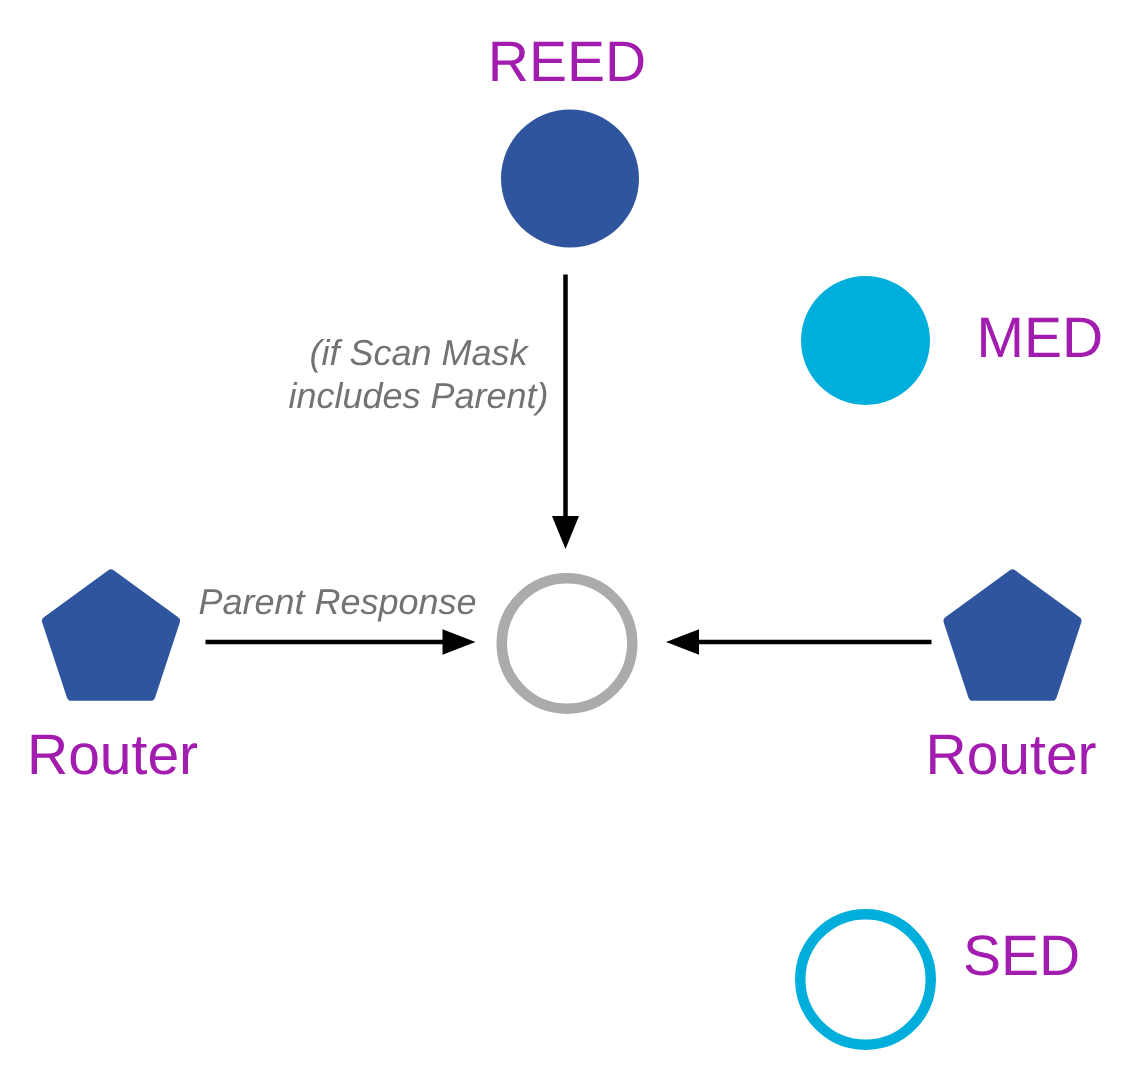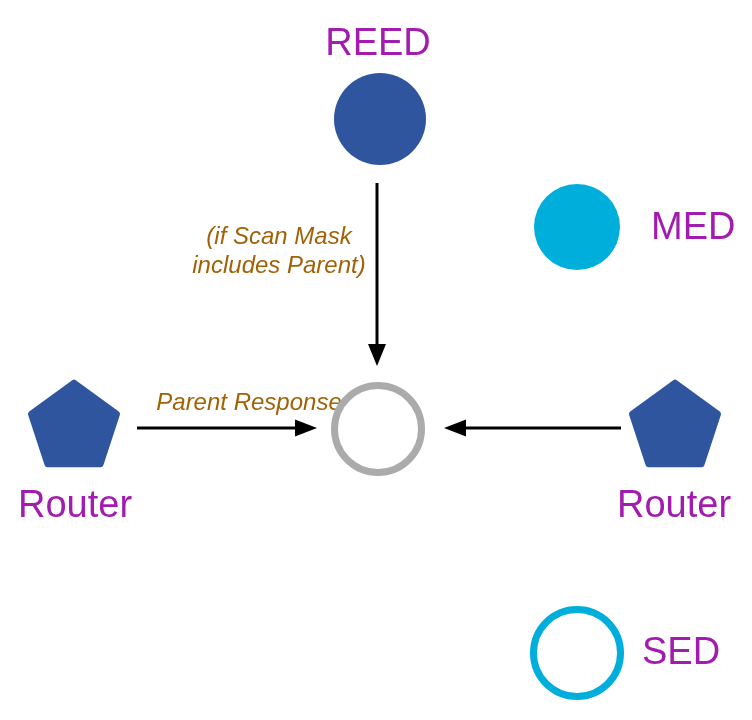--- a/index.html
+++ b/index.html
@@ -55,40 +55,39 @@
     color: #a21caf;
     white-space: nowrap;
     line-height: 1.15;
     text-align: right;
   }
   .label-reed {
     left: 378px; top: 21px;
     transform: translateX(-50%);
   }
   .label-med   { left: 637px; top: 205px; margin-left: 14px; }
-  .label-sed   { left: 642px; top: 630px; }
+  .label-sed   { left: 642px; top: 617px; }
   .label-router-left  { left: 18px;  top: 483px; }
   .label-router-right { left: 617px; top: 483px; }
   .annotation {
     position: absolute;
     font-style: italic;
     font-size: 24px;
-    color: #a16207;
+    color: #737373;
     white-space: nowrap;
   }
   .annotation-scan-mask {
     left: 279px; top: 221px;
     transform: translateX(-50%);
     text-align: center;
     line-height: 29px;
   }
   .annotation-parent-response {
     left: 225px; top: 388px;
     transform: translateX(-50%);
-    margin-left: 24px;
   }
 </style>
 </head>
 <body>
 
 <div class="canvas">
 
   <svg class="overlay" viewBox="0 0 752 720" xmlns="http://www.w3.org/2000/svg">
 
     <polygon points="74,382.6 117,414 100.5,464.2 47.5,464.2 31,414" stroke-width="6" stroke-linejoin="round" fill="#2E559D" stroke="#2E559D"></polygon>

